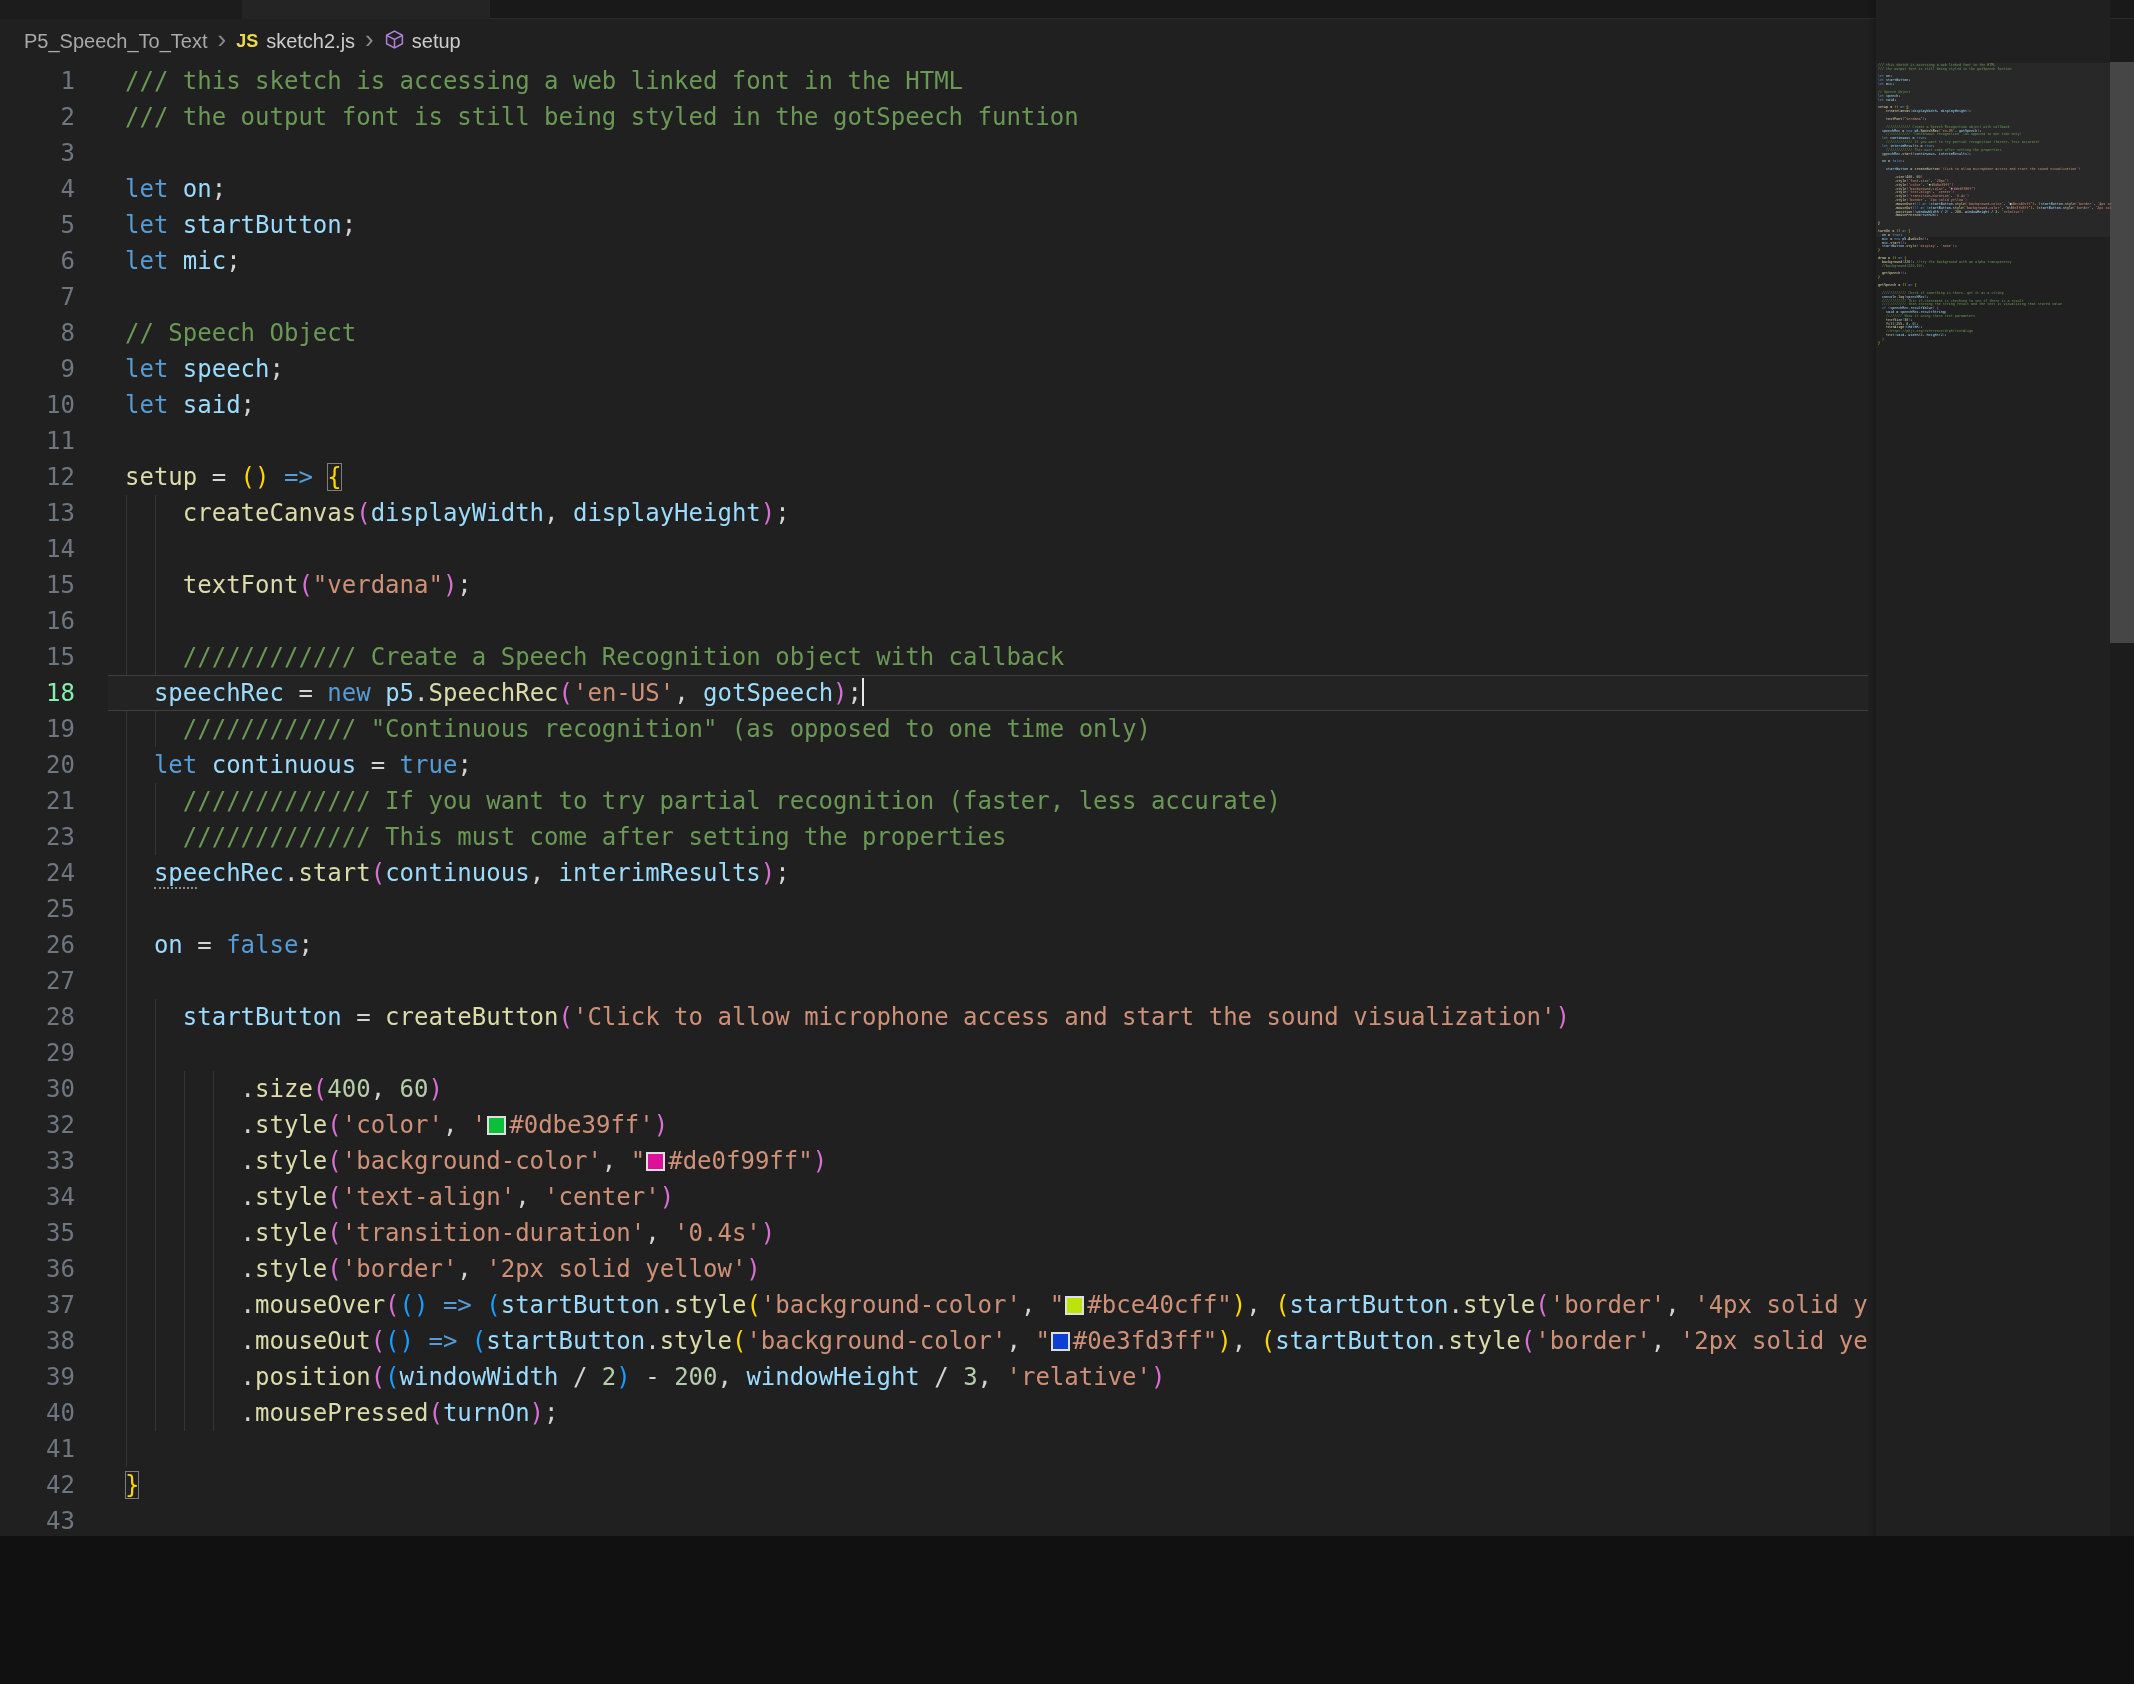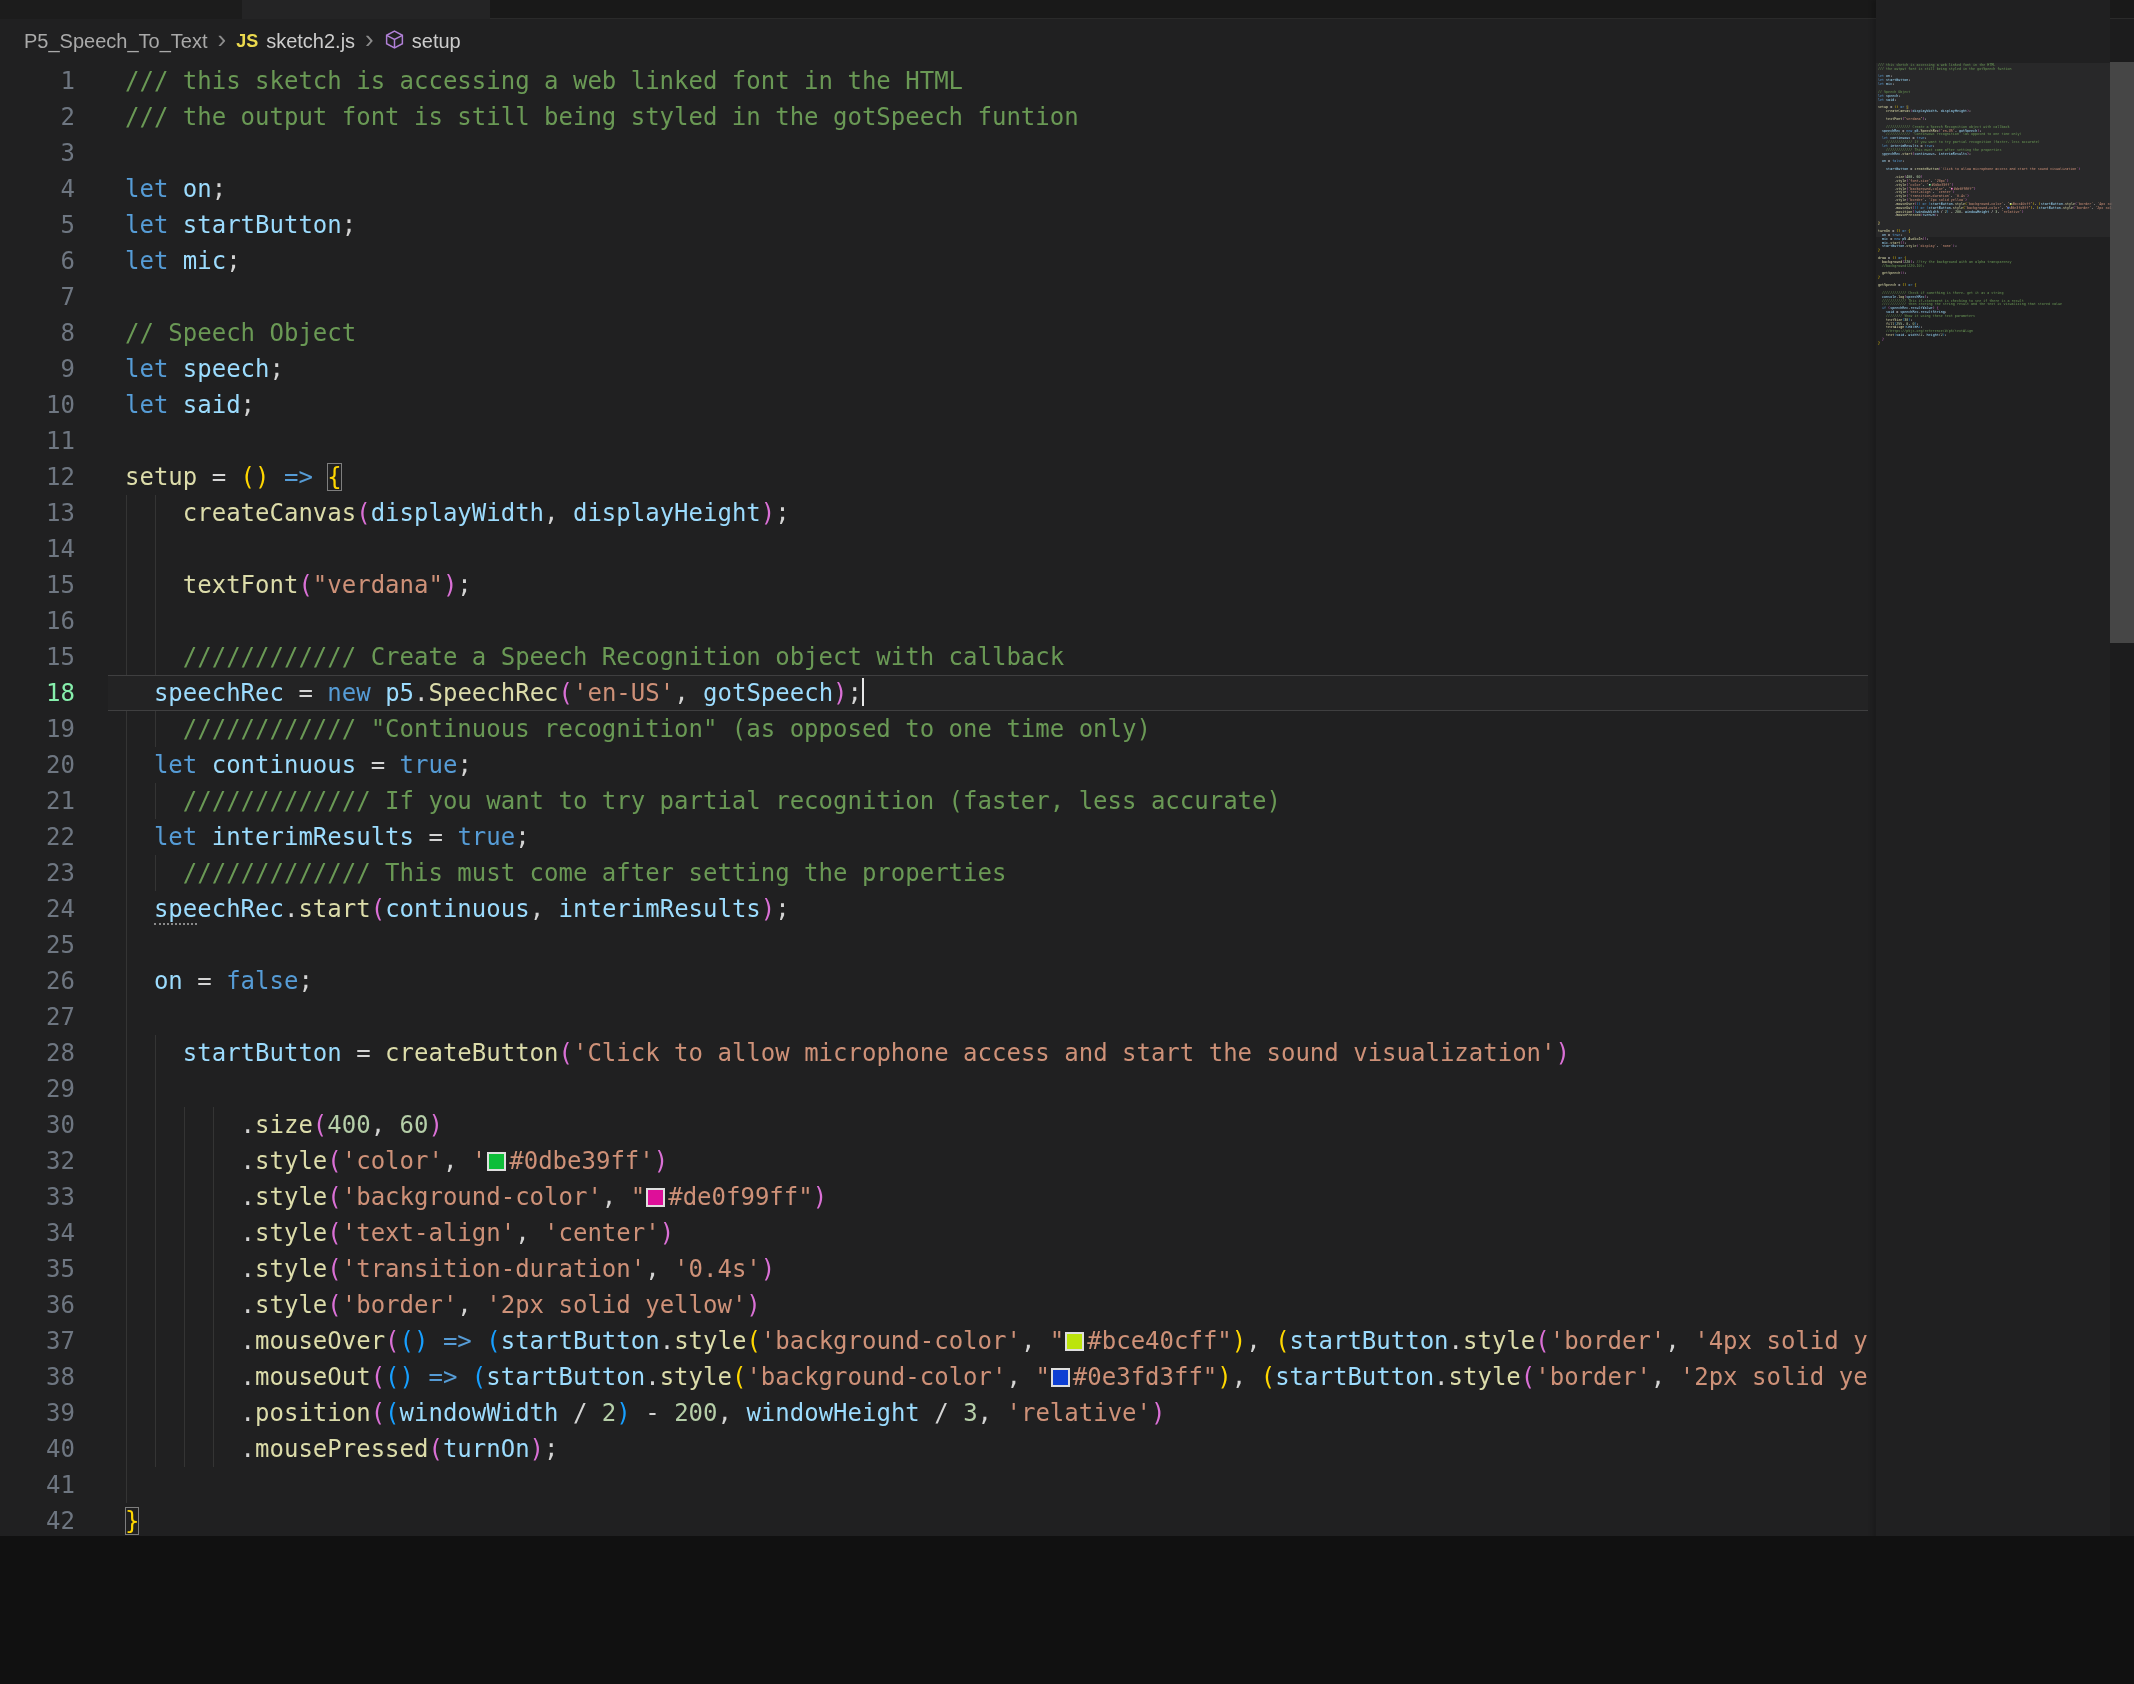--- a/index.html
+++ b/index.html
@@ -190,25 +190,20 @@
         <span class="code"><span class="tok-p">  </span><span class="tok-k">let</span><span class="tok-p"> </span><span class="tok-v">continuous</span><span class="tok-p"> = </span><span class="tok-k">true</span><span class="tok-p">;</span></span>
       </div>
       <div class="row">
         <div class="guide" style="left: 126px;"></div>
         <div class="guide" style="left: 155px;"></div>
         <span class="ln">21</span>
         <span class="code"><span class="tok-p">    </span><span class="tok-c">///////////// If you want to try partial recognition (faster, less accurate)</span></span>
       </div>
       <div class="row">
         <div class="guide" style="left: 126px;"></div>
-        <span class="ln">22</span>
-        <span class="code"><span class="tok-p">  </span><span class="tok-k">let</span><span class="tok-p"> </span><span class="tok-v">interimResults</span><span class="tok-p"> = </span><span class="tok-k">true</span><span class="tok-p">;</span></span>
-      </div>
-      <div class="row">
-        <div class="guide" style="left: 126px;"></div>
         <div class="guide" style="left: 155px;"></div>
         <span class="ln">23</span>
         <span class="code"><span class="tok-p">    </span><span class="tok-c">///////////// This must come after setting the properties</span></span>
       </div>
       <div class="row">
         <div class="guide" style="left: 126px;"></div>
         <span class="ln">24</span>
         <span class="code"><span class="tok-p">  </span><span class="tok-wv">spe</span><span class="tok-v">echRec</span><span class="tok-p">.</span><span class="tok-f">start</span><span class="tok-b2">(</span><span class="tok-v">continuous</span><span class="tok-p">, </span><span class="tok-v">interimResults</span><span class="tok-b2">)</span><span class="tok-p">;</span></span>
       </div>
       <div class="row">

